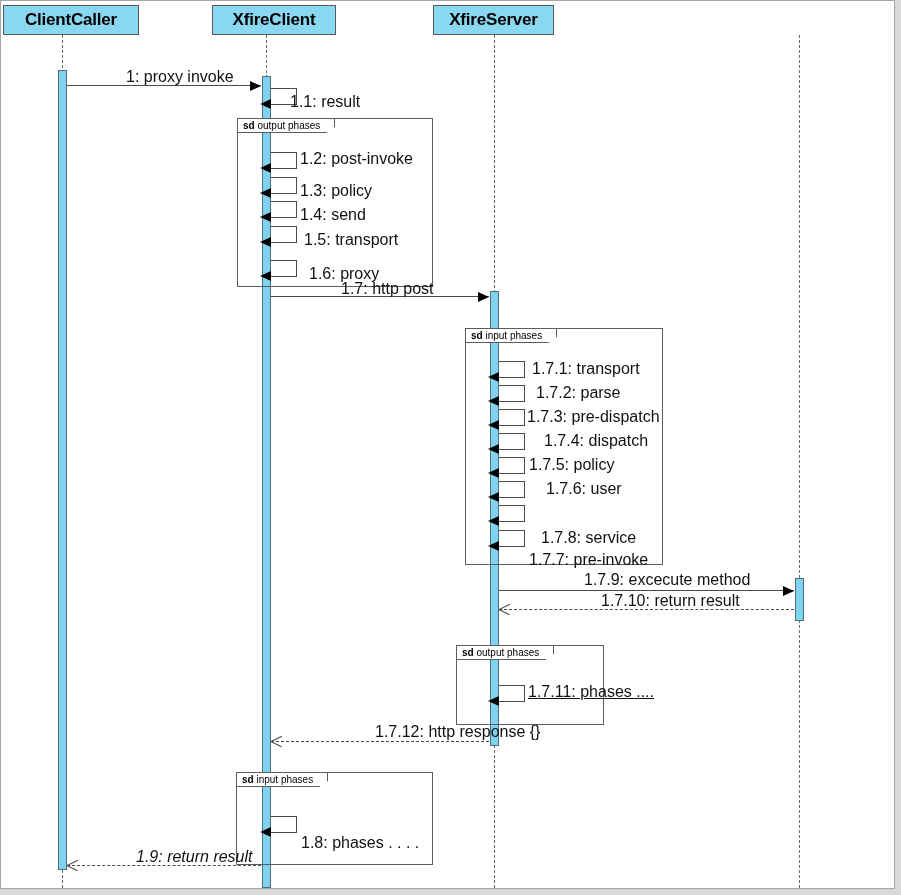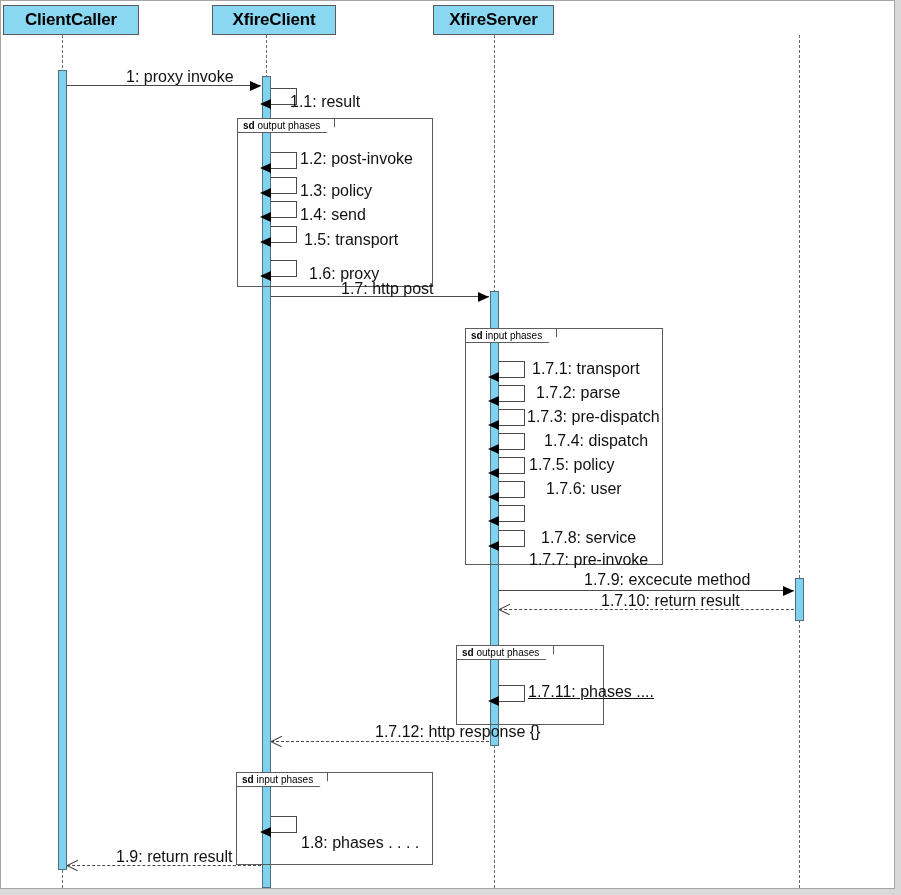--- a/index.html
+++ b/index.html
@@ -191,21 +191,21 @@
       <div class="arrow-right" style="left: 783px; top: 586px;"></div>
       <div class="msg-label" style="left: 584px; top: 574px;">1.7.9: excecute method</div>
       <div class="msg-line dashed" style="left: 499px; top: 609px; width: 295px;"></div>
       <div class="arrow-left-open" style="left: 499px; top: 604px;"></div>
       <div class="msg-label" style="left: 601px; top: 595px;">1.7.10: return result</div>
       <div class="msg-line dashed" style="left: 271px; top: 741px; width: 218px;"></div>
       <div class="arrow-left-open" style="left: 271px; top: 736px;"></div>
       <div class="msg-label" style="left: 327px; top: 726px; margin-left: 48px;">1.7.12: http response   {}</div>
       <div class="msg-line dashed" style="left: 67px; top: 865px; width: 194px;"></div>
       <div class="arrow-left-open" style="left: 67px; top: 860px;"></div>
-      <div class="msg-label" style="left: 116px; top: 851px;">1.9: return result</div>
+      <div class="msg-label" style="left: 136px; top: 851px; font-style: italic;">1.9: return result</div>
       <div class="selfcall" style="left: 271px; top: 88px;">
         <div class="arrow-left-solid"></div>
       </div>
       <div class="msg-label" style="left: 290px; top: 96px;">1.1: result</div>
       <div class="selfcall" style="left: 271px; top: 152px;">
         <div class="arrow-left-solid"></div>
       </div>
       <div class="msg-label" style="left: 300px; top: 153px;">1.2: post-invoke</div>
       <div class="selfcall" style="left: 271px; top: 177px;">
         <div class="arrow-left-solid"></div>

